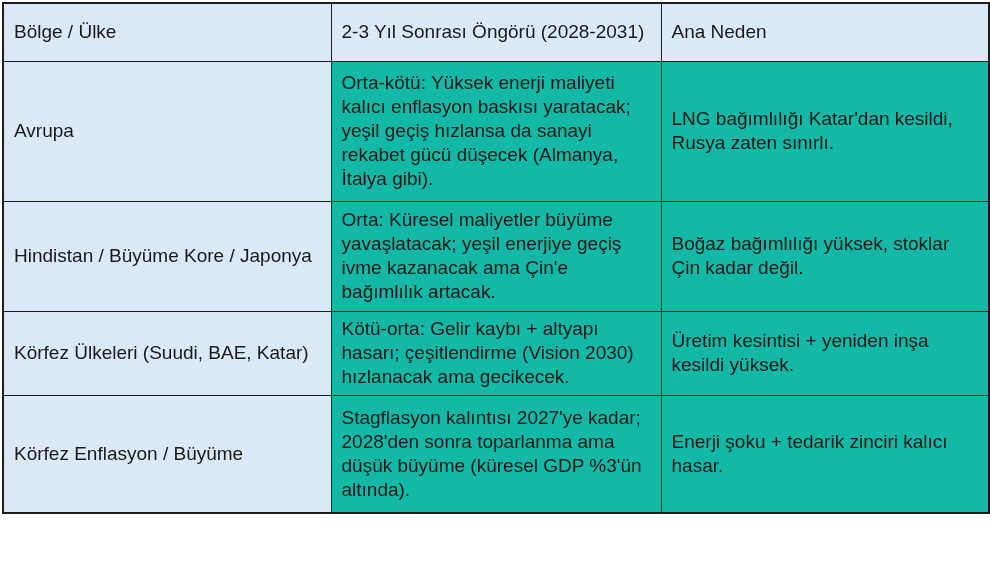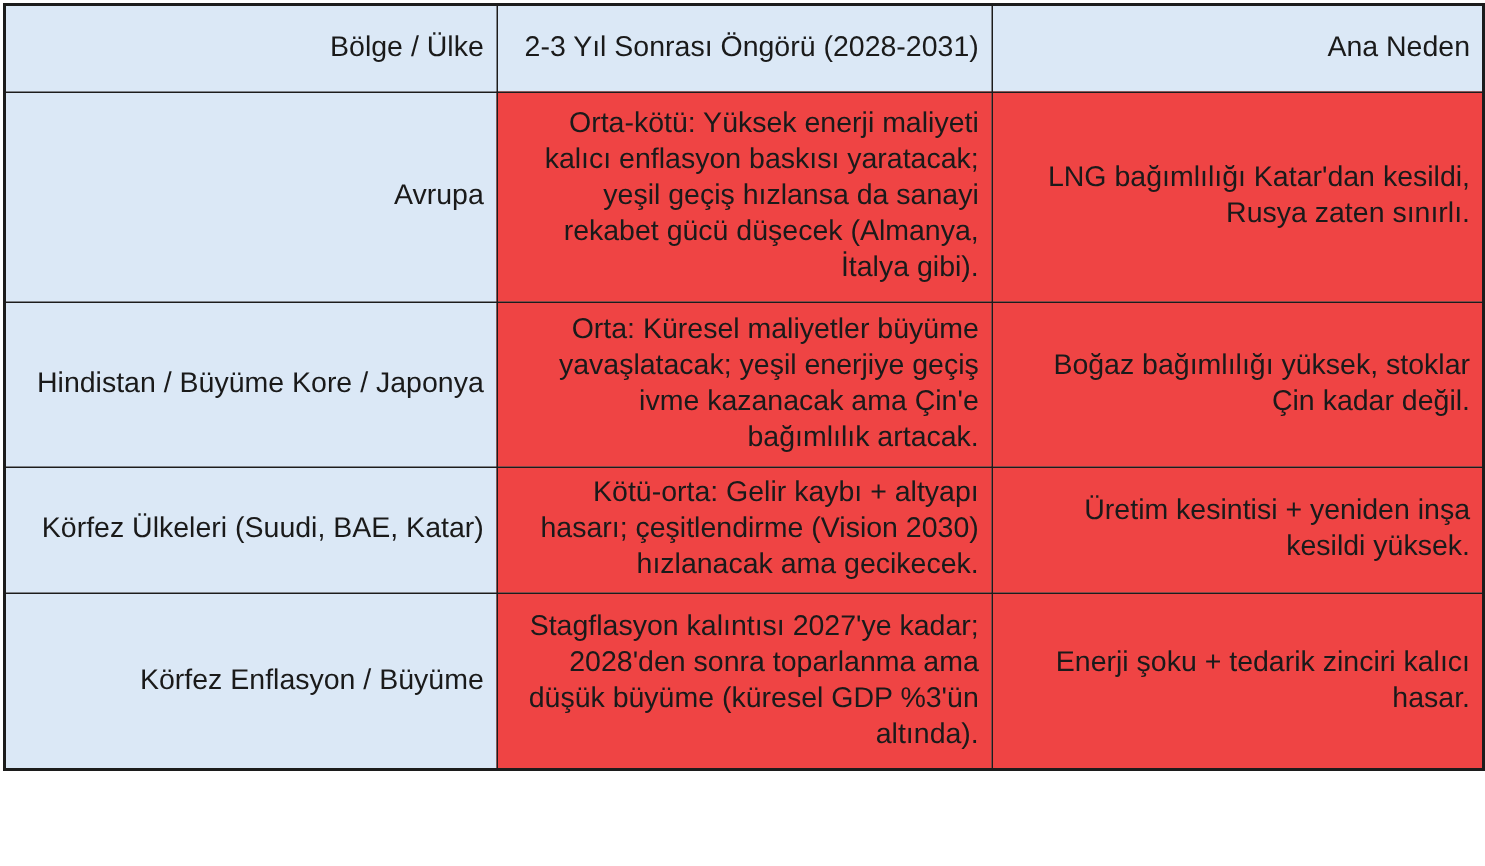--- a/index.html
+++ b/index.html
@@ -20,39 +20,39 @@
     border-collapse: collapse;
     table-layout: fixed;
     width: 986px;
     border: 2px solid #1c1c1c;
   }
   table.forecast-table td,
   table.forecast-table th {
     border: 1.5px solid #1c1c1c;
     padding: 4px 8px 4px 10px;
     vertical-align: middle;
-    text-align: right;
+    text-align: left;
     font-size: 19px;
     line-height: 1.26;
     font-weight: 400;
     color: #1a1a1a;
     word-wrap: break-word;
     box-sizing: border-box;
   }
   col.c1 { width: 328px; }
   col.c2 { width: 330px; }
   col.c3 { width: 328px; }
   tr.h-head { height: 58px; }
   tr.h-r1 { height: 140px; }
   tr.h-r2 { height: 110px; }
   tr.h-r3 { height: 84px; }
   tr.h-r4 { height: 56px; }
   tr.h-r5 { height: 118px; }
   .cell-accent { background: #dbe8f6; }
-  .cell-plain { background: #ef4444; }
+  .cell-plain { background: #14b8a6; }
 </style>
 </head>
 <body>
 
 <div class="page">
   <table class="forecast-table">
     <colgroup>
       <col class="c1">
       <col class="c2">
       <col class="c3">

